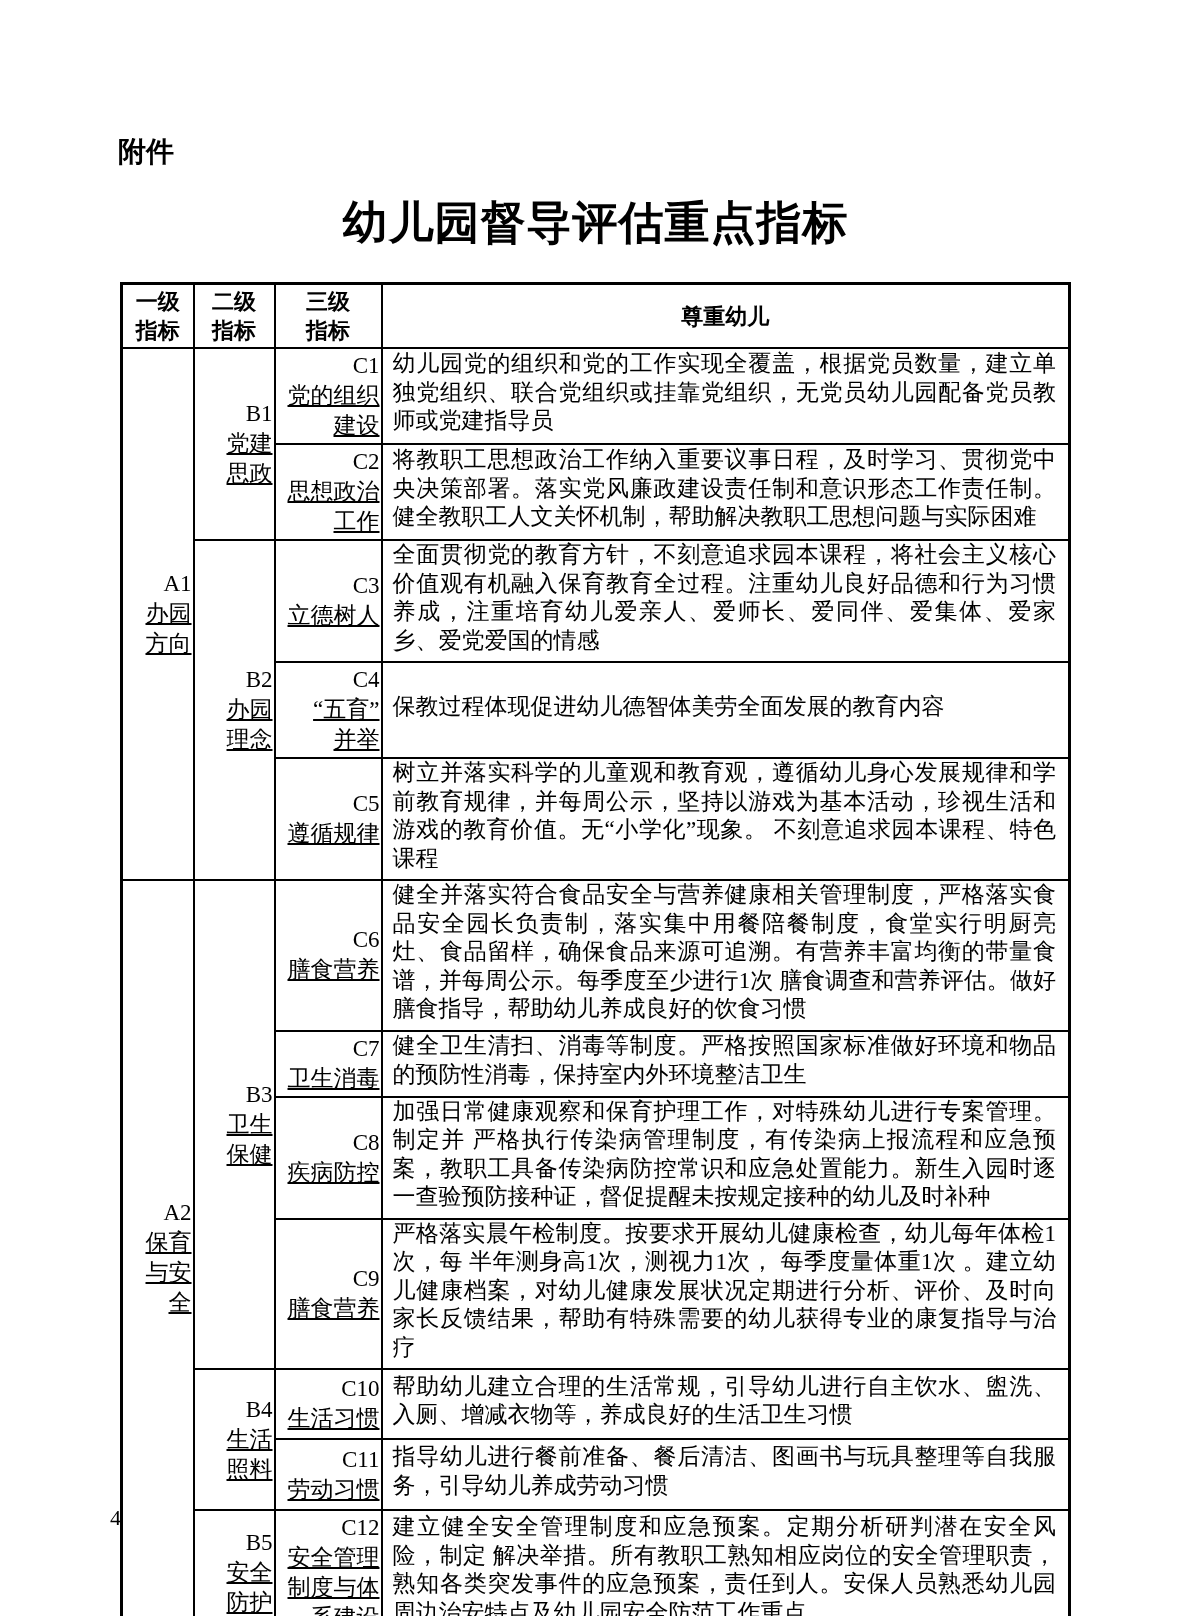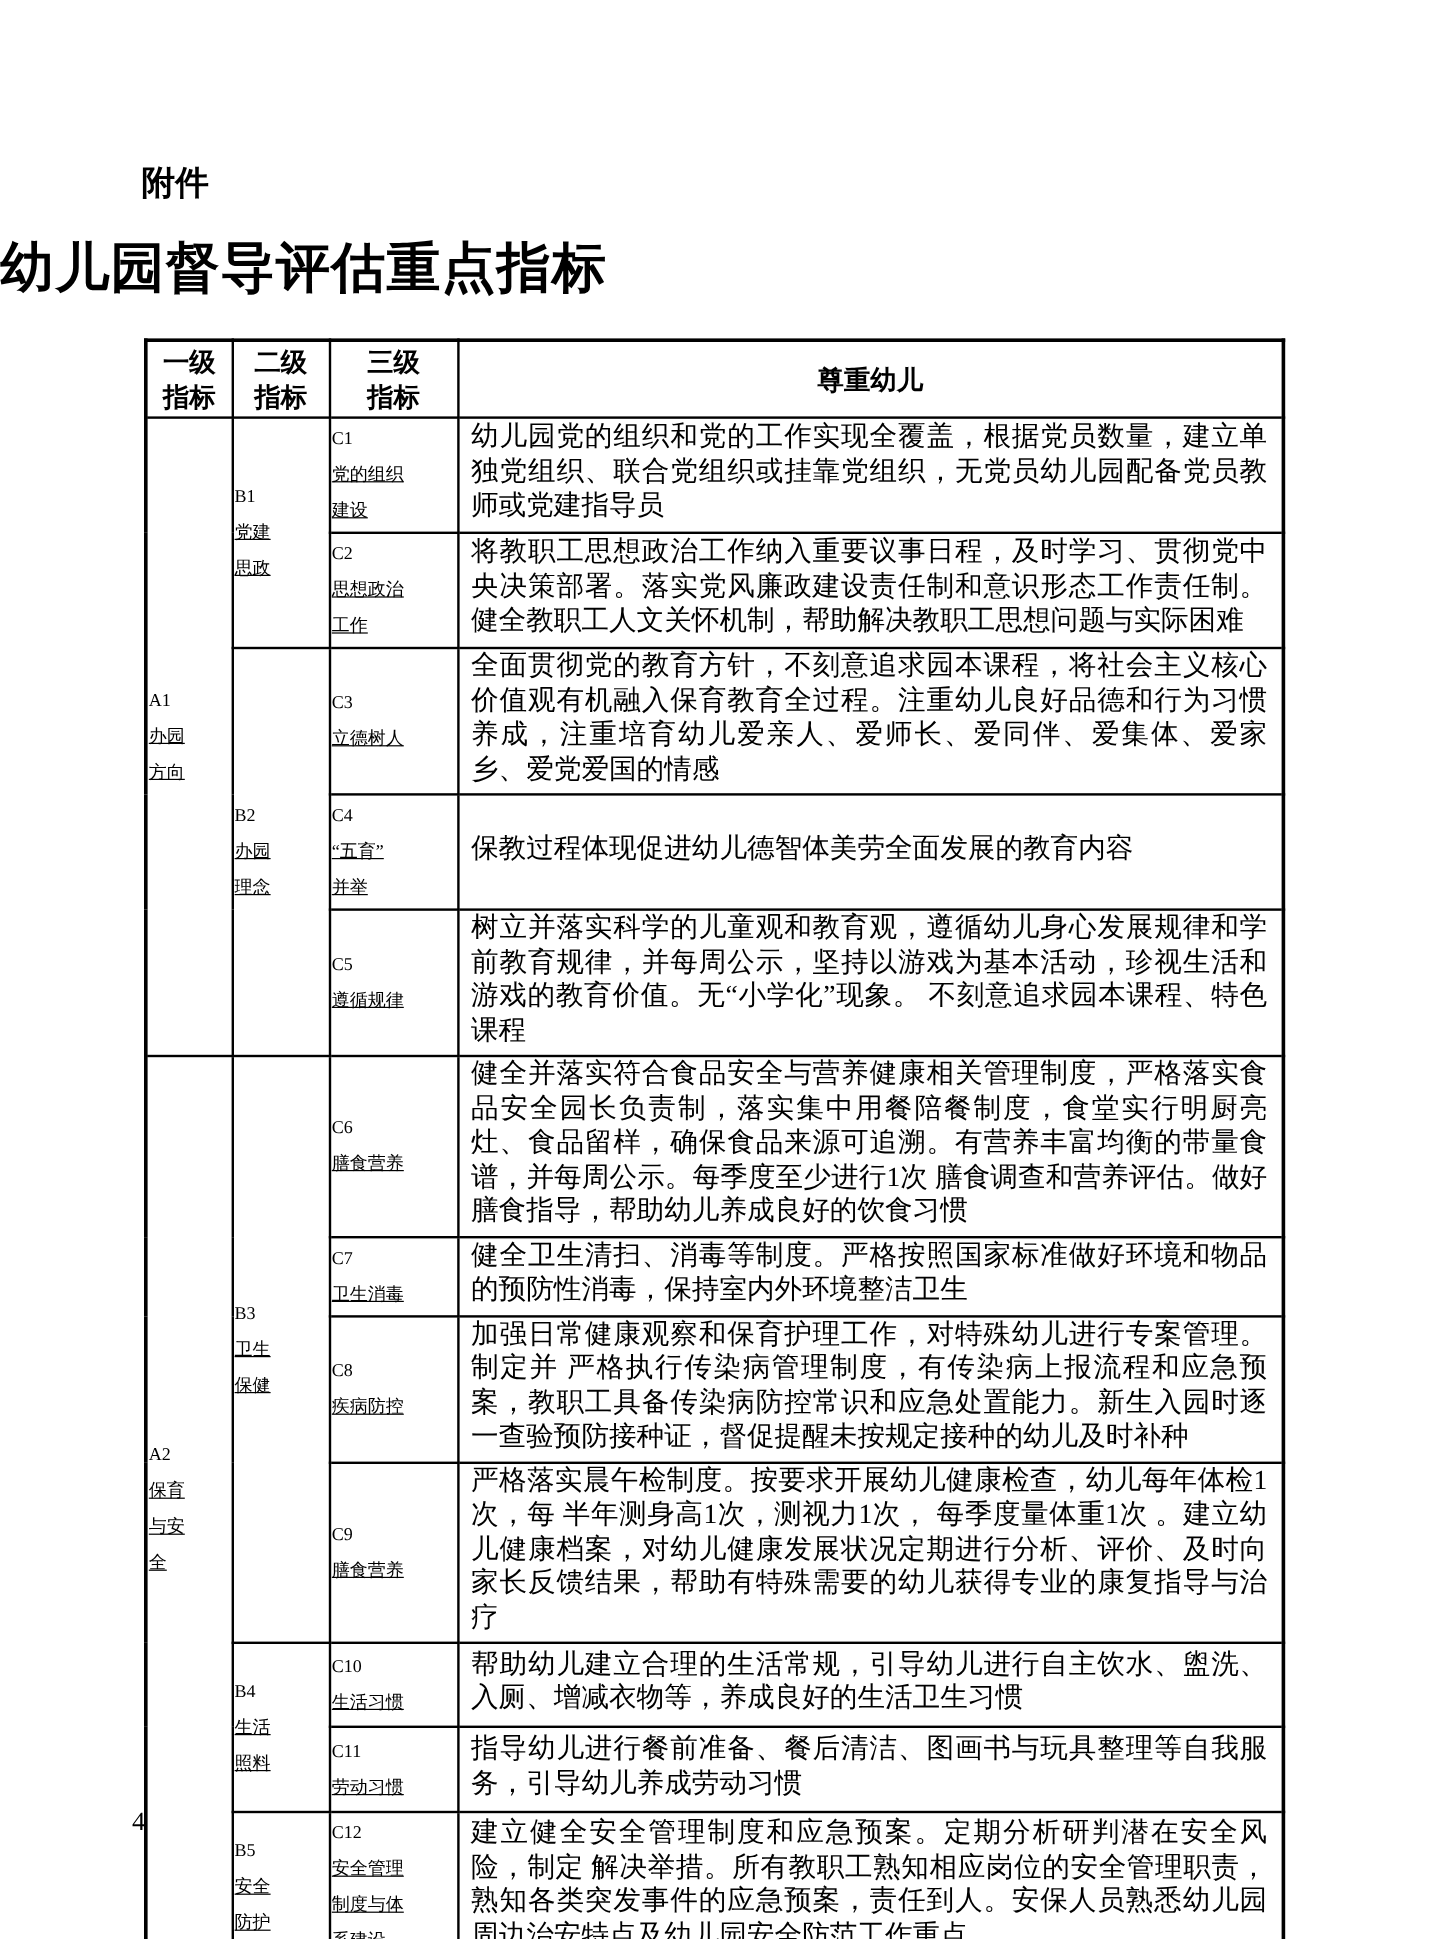--- a/index.html
+++ b/index.html
@@ -7,25 +7,26 @@
     position:relative;
     width:1191px;height:1616px;
     margin:0 auto;
     background:#ffffff;
     font-family:"Liberation Serif", serif;
     color:#000;
     overflow:hidden;
   }
   .attachment{
     position:absolute;left:118px;top:137px;
-    font-family:Liberation Serif, serif;
+    font-family:Liberation Mono, monospace;
     font-weight:bold;font-size:28px;line-height:34px;
   }
   .doc-title{
     position:absolute;left:0;top:196px;width:100%;
+    text-align:center;
     font-family:"Liberation Serif", serif;
     font-weight:bold;font-size:45px;line-height:54px;
     letter-spacing:1px;
   }
   table.indicator-table{
     position:absolute;left:120px;top:282px;
     width:948px;
     border-collapse:collapse;
     table-layout:fixed;
     border:3px solid #000;
@@ -35,22 +36,22 @@
     box-sizing:border-box;
   }
   th.head-cell{
     font-family:"Liberation Sans", sans-serif;
     font-weight:bold;font-size:22px;line-height:29px;
     text-align:center;vertical-align:middle;
     white-space:pre-line;
     padding:2px 0;
   }
   td.label-cell{
-    text-align:left;vertical-align:middle;
-    font-size:15px;line-height:30px;
+    text-align:right;vertical-align:middle;
+    font-size:23px;line-height:30px;
     padding:2px 1px;
   }
   td.label-cell .code{display:block;}
   td.label-cell .name{display:block;white-space:pre-line;text-decoration:underline;}
   td.req-cell{
     font-size:23px;line-height:28.5px;
     text-align:justify;vertical-align:middle;
     padding:0 12px 6px 10px;
   }
   .page-number{

